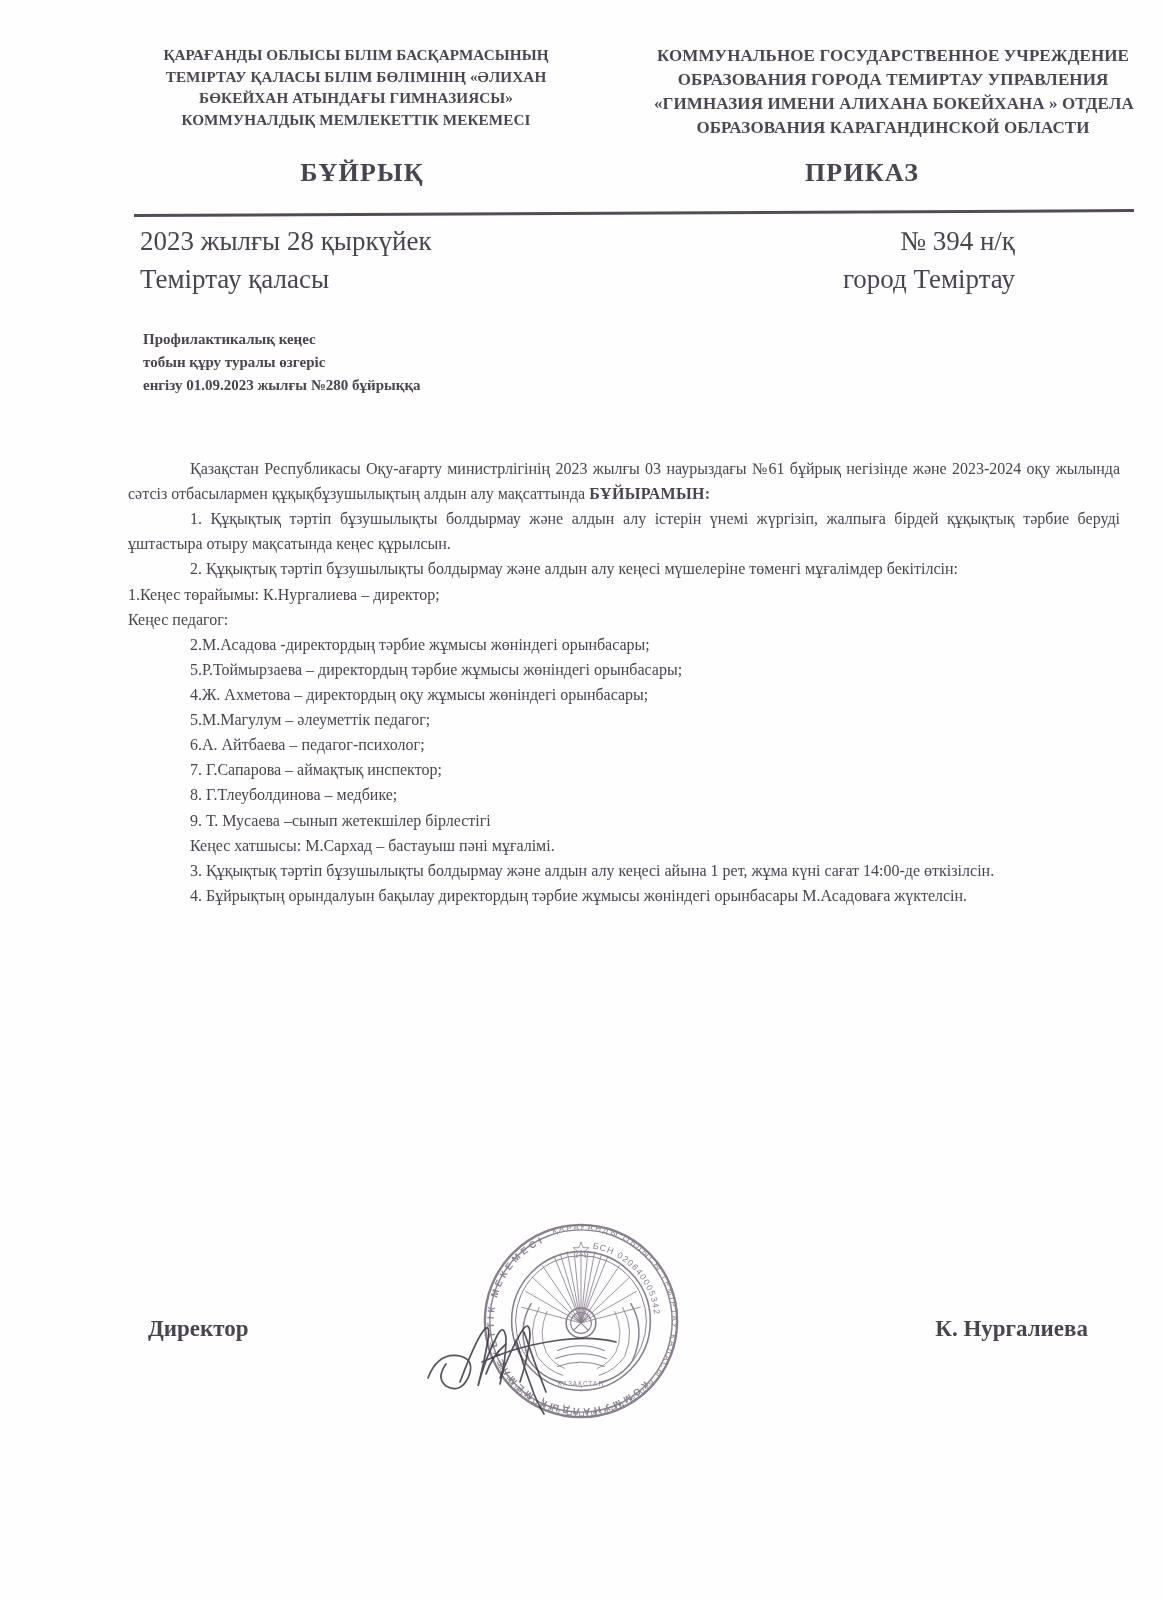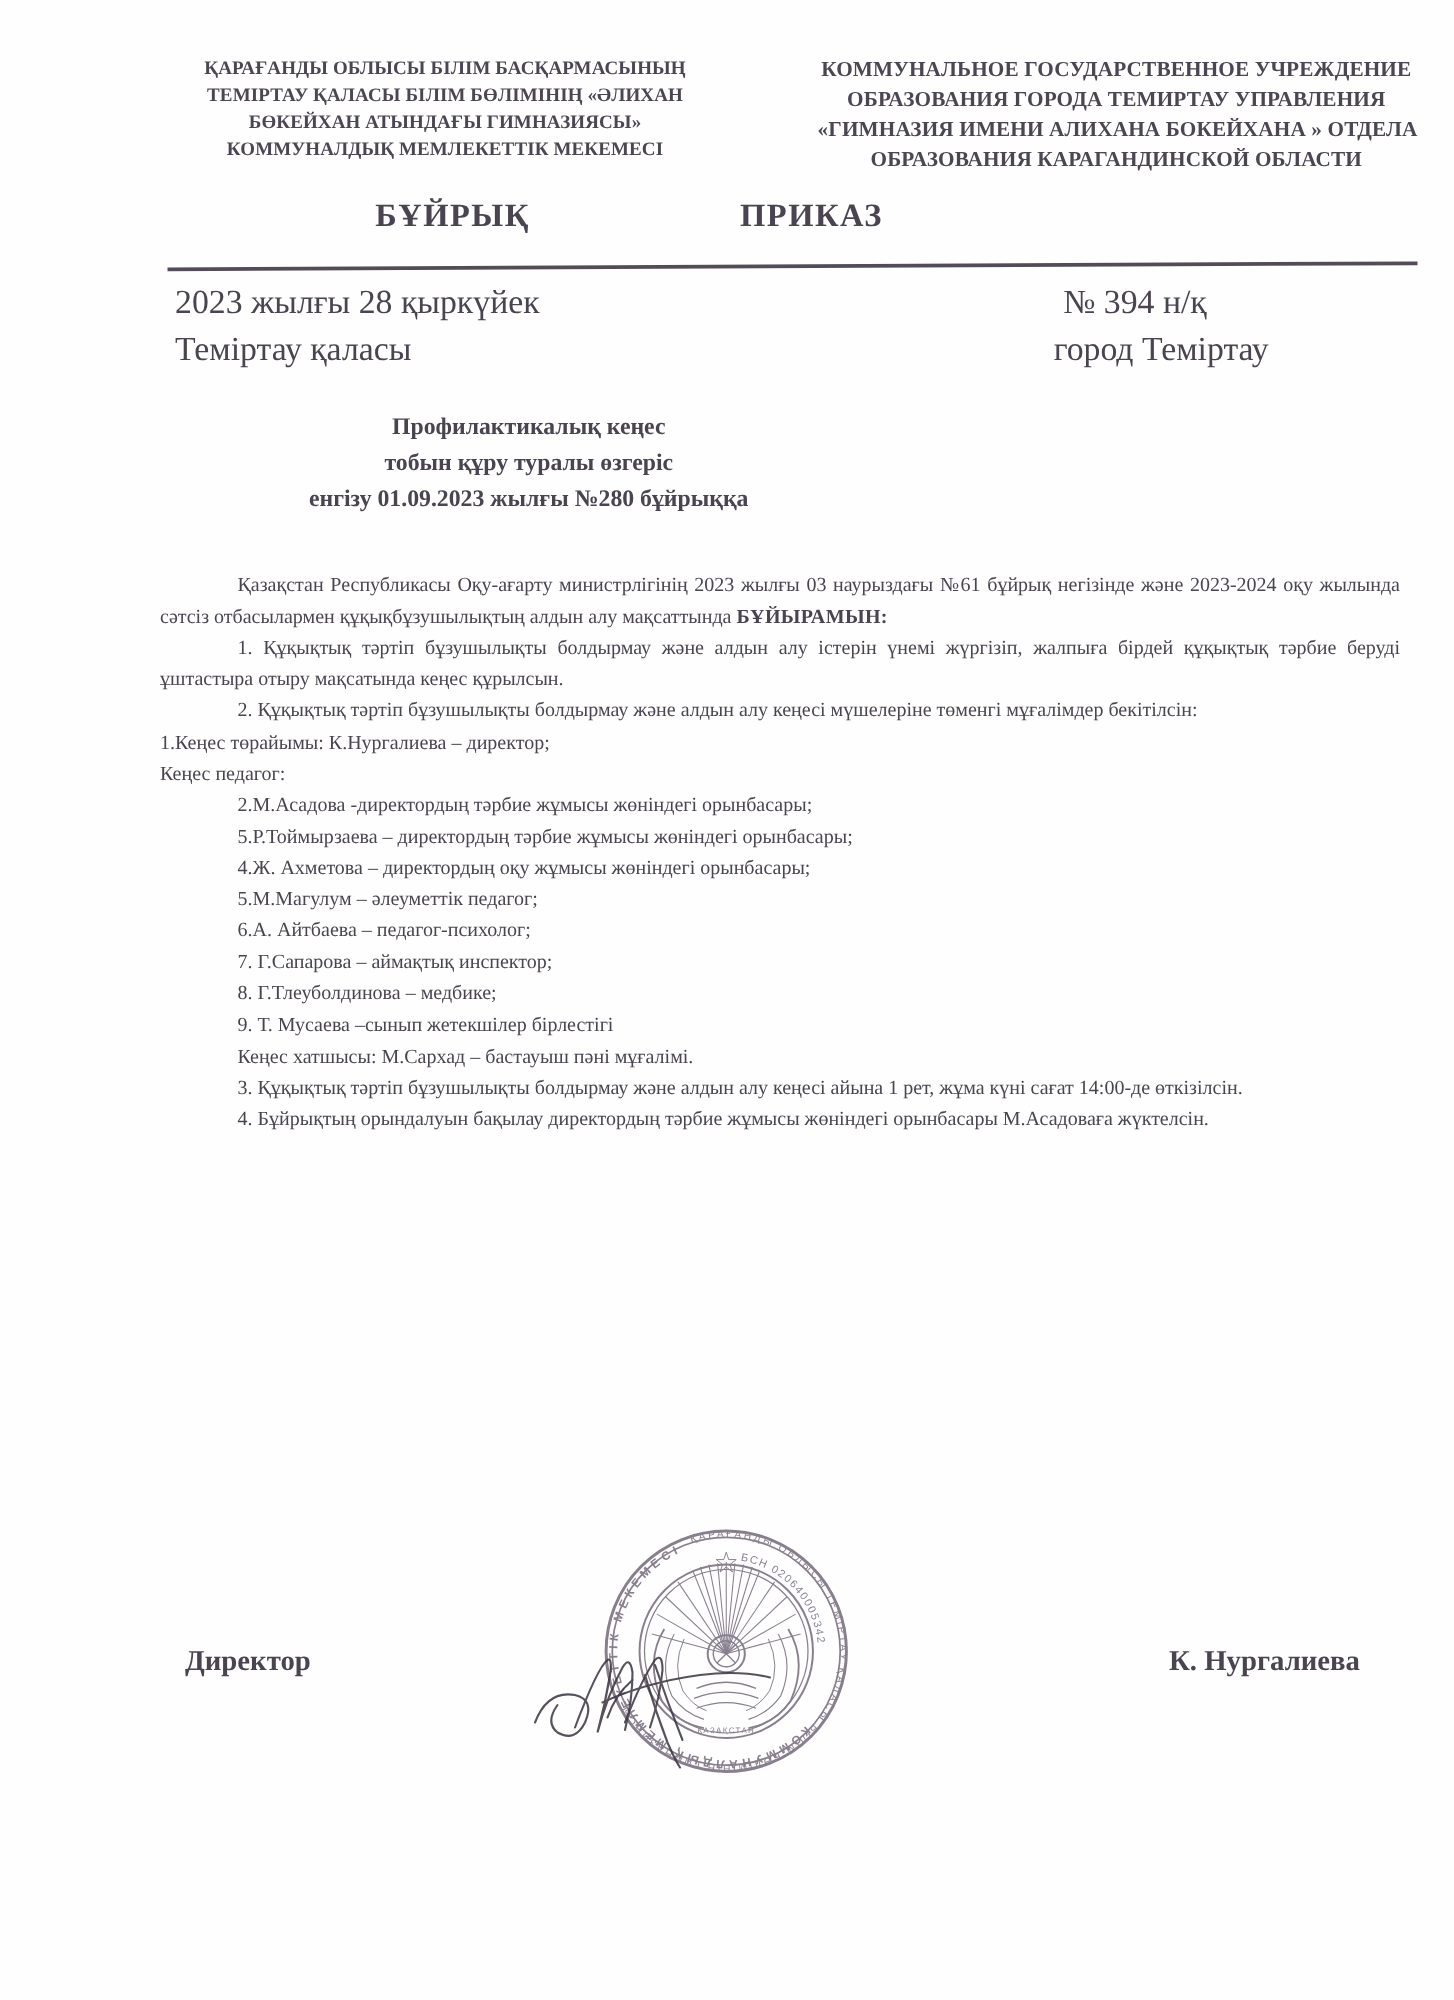--- a/index.html
+++ b/index.html
@@ -51,21 +51,21 @@
     width: 1000px;
     display: flex;
   }
   .doctype {
     font-weight: bold;
     font-size: 26px;
     letter-spacing: 1.2px;
     color: #4a4450;
   }
   .doctype-kz { width: 460px; text-align: center; }
-  .doctype-ru { width: 540px; text-align: left; }
+  .doctype-ru { width: 540px; text-align: center; }
 
   
   .divider {
     position: absolute;
     top: 214px;
     left: 134px;
     width: 1000px;
     height: 3px;
     background: #534c58;
     transform: rotate(-0.28deg);
@@ -76,33 +76,32 @@
   .meta-row {
     position: absolute;
     top: 222px;
     left: 140px;
     width: 995px;
     font-size: 27px;
     line-height: 1.42;
   }
   .meta-inner { display: flex; justify-content: space-between; }
   .meta-left { text-align: left; }
-  .meta-right { text-align: center; padding-right: 120px; }
+  .meta-right { text-align: right; padding-right: 120px; }
   .meta-right .line2 { padding-left: 42px; }
 
   
   .subject {
     position: absolute;
     top: 328px;
     left: 143px;
     width: 560px;
     font-weight: bold;
-    font-size: 19px;
+    font-size: 15px;
     line-height: 1.52;
-    text-align: center;
   }
 
   
   .body-text {
     position: absolute;
     top: 456px;
     left: 128px;
     width: 992px;
     font-size: 16px;
     line-height: 1.57;

